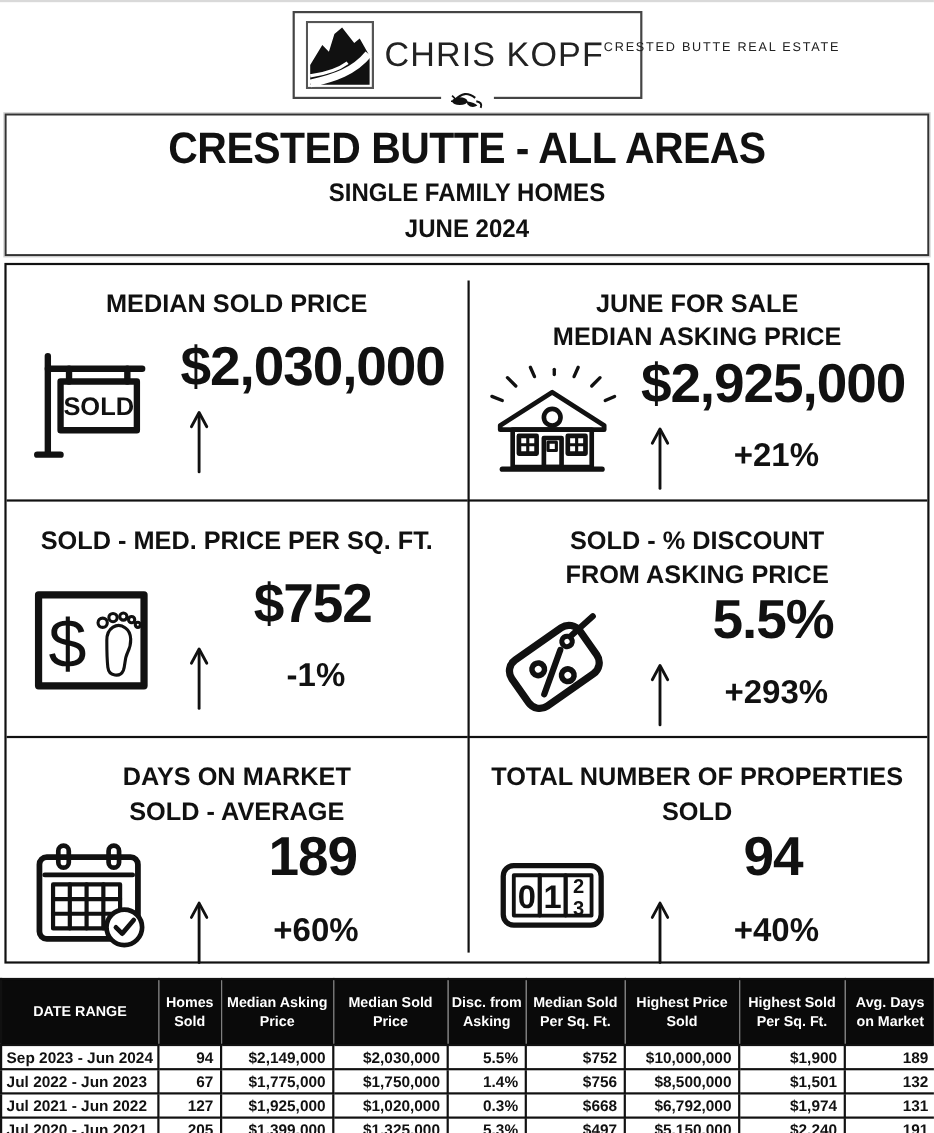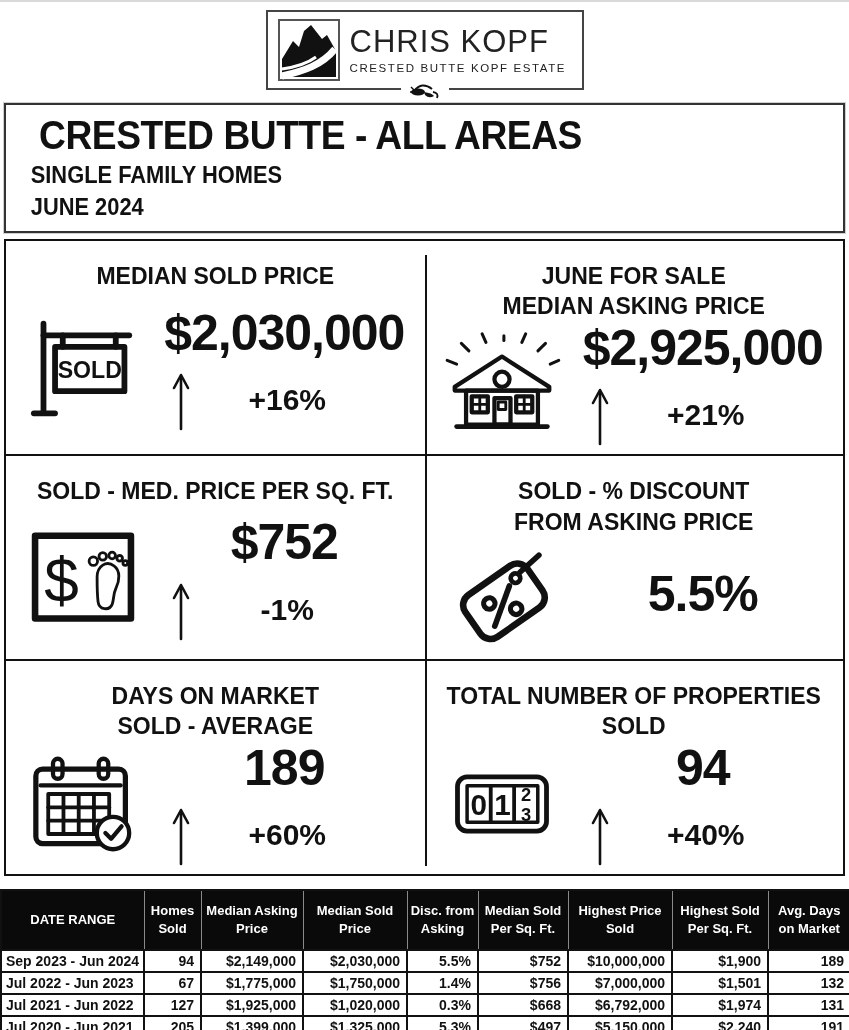--- a/index.html
+++ b/index.html
@@ -3,29 +3,29 @@
 <meta charset="utf-8">
 <style>
   * { margin:0; padding:0; box-sizing:border-box; }
   html,body { width:849px; height:1030px; background:#fff; overflow:hidden;
     font-family:"Liberation Sans", sans-serif; color:#111; }
   body { border-top:2px solid #d9d9d9; }
 
   
   .logo-box { position:relative; width:318px; margin:8px auto 0; height:80px;
     border:2px solid #444; background:#fff; display:flex; align-items:center; padding:7px 10px; gap:10px; }
-  .brand-text { display:flex; flex-direction:column; }
+  .brand-text { display:flex; flex-direction:row; }
   .brand-name { font-size:31px; font-weight:400; letter-spacing:1px; color:#222; line-height:1.05; white-space:nowrap; }
   .brand-tagline { font-size:11.5px; font-weight:400; letter-spacing:1.6px; color:#222; margin-top:3px; white-space:nowrap; }
   .fly-wrap { position:absolute; left:50%; bottom:-11px; transform:translateX(-50%);
     background:#fff; padding:0 7px; line-height:0; }
 
   
   .title-box { width:841px; margin:13px auto 0; border:2px solid #333; outline:1px solid #cfcfcf;
-    padding:8px 4px 10px; background:#fff; }
+    text-align:center; padding:8px 4px 10px; background:#fff; }
   .title-main { font-size:40px; font-weight:bold; letter-spacing:-0.5px; line-height:1.1;
     transform:scaleX(0.93); }
   .title-sub { font-size:23px; font-weight:bold; margin-top:5px; transform:scaleX(0.95); }
 
   
   .stats-box { position:relative; width:841px; height:637px; margin:6px auto 0;
     border:2px solid #111; display:grid; grid-template-columns:1fr 1fr; grid-template-rows:1fr 1fr 1fr; background:#fff; }
   .v-divider { position:absolute; left:50%; top:14px; bottom:8px; width:2px; background:#111; }
   .panel { padding:20px 8px 8px; display:flex; flex-direction:column; }
   .panel.row1, .panel.row2 { border-bottom:2px solid #111; }
@@ -58,21 +58,21 @@
   <span>
     <svg width="62" height="62" viewBox="0 0 62 62">
       <rect x="1" y="1" width="60" height="60" fill="#fff" stroke="#555" stroke-width="2"></rect>
       <polygon fill="#111" points="4,40 15,22 21,28 26,12 33,6 44,20 49,16 58,32 58,58 4,58 4,40"></polygon>
       <path d="M4,57 C 26,52 44,46 57,30" stroke="#fff" stroke-width="7" fill="none"></path>
       <path d="M4,50 C 18,48 30,44 38,38" stroke="#fff" stroke-width="3" fill="none"></path>
     </svg>
   </span>
   <div class="brand-text">
     <div class="brand-name">CHRIS KOPF</div>
-    <div class="brand-tagline">CRESTED BUTTE KOPF ESTATE</div>
+    <div class="brand-tagline">CRESTED BUTTE REAL ESTATE</div>
   </div>
   <span class="fly-wrap">
     <svg width="34" height="16" viewBox="0 0 34 16">
       <ellipse cx="10" cy="9" rx="7" ry="3.5" fill="#111"></ellipse>
       <path d="M6,8 Q 14,-2 24,6" stroke="#111" stroke-width="2" fill="none"></path>
       <path d="M16,9 q 8,1 10,4 q -5,3 -9,-1" fill="#111"></path>
       <path d="M25,9 q 6,1 4,6" stroke="#111" stroke-width="1.8" fill="none"></path>
       <line x1="3" y1="4" x2="7" y2="8" stroke="#111" stroke-width="1.5"></line>
       <line x1="2" y1="9" x2="6" y2="9" stroke="#111" stroke-width="1.5"></line>
     </svg>
@@ -107,21 +107,20 @@
       </div>
       <div class="stat-cell">
         <div class="stat-value">$2,030,000</div>
         <div class="change-row">
           <span class="arrow-cell">
             <svg width="22" height="60" viewBox="0 0 22 60" class="ic" stroke-width="2.6">
               <line x1="11" y1="58" x2="11" y2="6"></line>
                 <polyline points="4,17 11,4 18,17"></polyline>
             </svg>
           </span>
-          <span class="stat-change">+16%</span>
         </div>
       </div>
     </div>
   </div>
 
   <div class="panel row1">
     <div class="panel-title">
       <div class="panel-title-line">JUNE FOR SALE</div>
       <div class="panel-title-line">MEDIAN ASKING PRICE</div>
     </div>
@@ -210,20 +209,29 @@
             <circle cx="78" cy="50" r="5" stroke-width="5"></circle>
             <circle cx="40" cy="56" r="6" stroke-width="5.5"></circle>
             <circle cx="60" cy="77" r="6" stroke-width="5.5"></circle>
             <line x1="31" y1="79" x2="68" y2="53" stroke-width="6"></line>
           </g>
           <line x1="74" y1="32" x2="94" y2="14" stroke-width="6"></line>
         </svg>
       </div>
       <div class="stat-cell">
         <div class="stat-value">5.5%</div>
+        <div class="change-row">
+          <span class="arrow-cell">
+            <svg width="22" height="60" viewBox="0 0 22 60" class="ic" stroke-width="2.6">
+              <line x1="11" y1="58" x2="11" y2="6"></line>
+                <polyline points="4,17 11,4 18,17"></polyline>
+            </svg>
+          </span>
+          <span class="stat-change">+293%</span>
+        </div>
       </div>
     </div>
   </div>
 
   <div class="panel">
     <div class="panel-title">
       <div class="panel-title-line">DAYS ON MARKET</div>
       <div class="panel-title-line">SOLD - AVERAGE</div>
     </div>
     <div class="panel-main">
@@ -329,21 +337,21 @@
       <td>$1,900</td>
       <td>189</td>
     </tr>
     <tr>
       <td class="c-date">Jul 2022 - Jun 2023</td>
       <td>67</td>
       <td>$1,775,000</td>
       <td>$1,750,000</td>
       <td>1.4%</td>
       <td>$756</td>
-      <td>$7,000,000</td>
+      <td>$8,500,000</td>
       <td>$1,501</td>
       <td>132</td>
     </tr>
     <tr>
       <td class="c-date">Jul 2021 - Jun 2022</td>
       <td>127</td>
       <td>$1,925,000</td>
       <td>$1,020,000</td>
       <td>0.3%</td>
       <td>$668</td>

